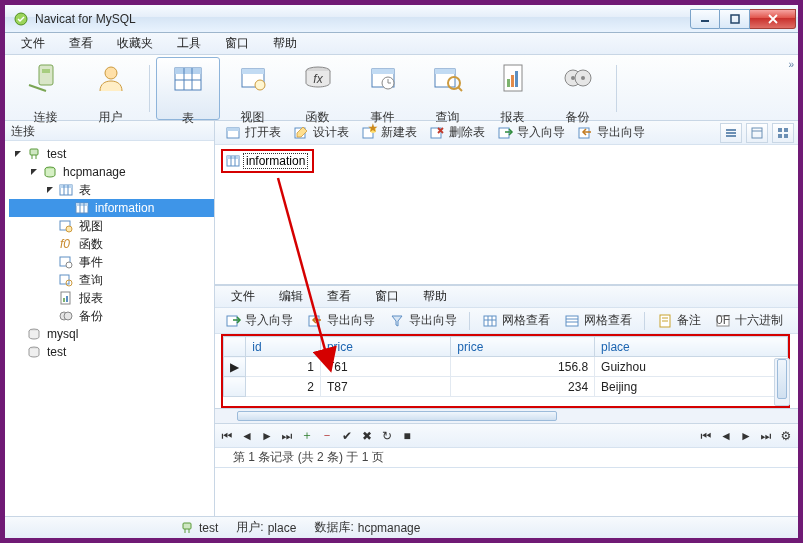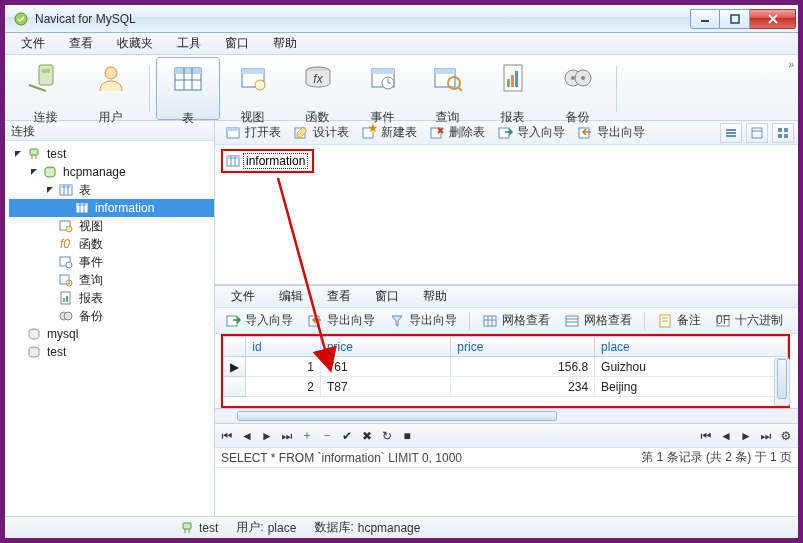--- a/index.html
+++ b/index.html
@@ -639,21 +639,20 @@
           <span class="nav-btn">■</span>
           <div class="nav-sep"></div>
           <span class="nav-btn">⏮</span>
           <span class="nav-btn">◄</span>
           <span class="nav-btn">►</span>
           <span class="nav-btn">⏭</span>
           <span class="nav-btn">⚙</span>
         </div>
 
         <div class="sql-row">
-          <span class="sql-text">SELECT * FROM `information` LIMIT 0, 1000</span>
           <span class="recinfo">第 1 条记录 (共 2 条) 于 1 页</span>
         </div>
       </div>
     </div>
   </div>
 
   <div class="status-bar">
     <div style="flex:0 0 150px"></div>
     <div class="status-seg">
       <span class="tiny-icon">

